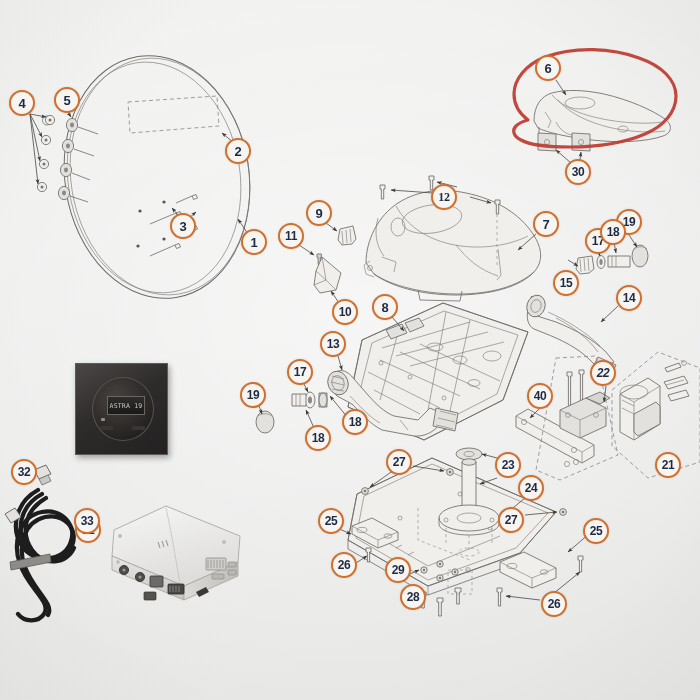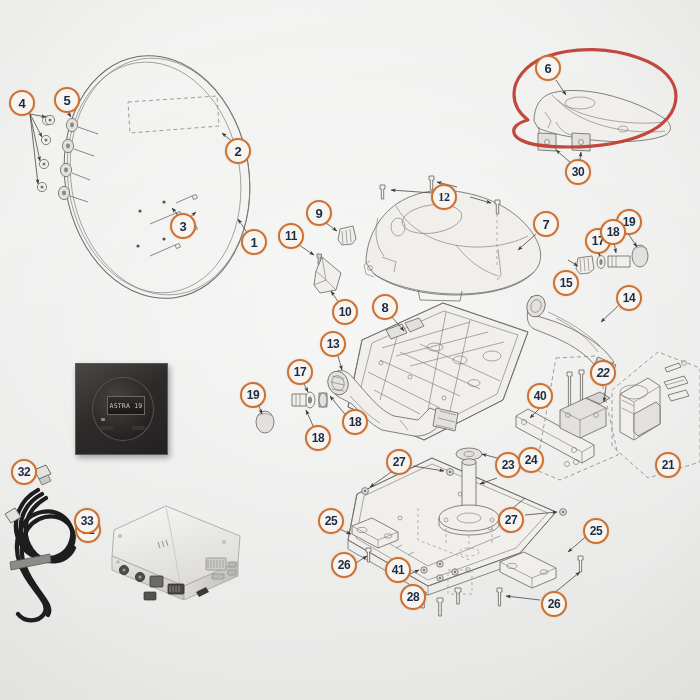--- a/index.html
+++ b/index.html
@@ -562,26 +562,26 @@
       <div class="callout wide" style="left: 629px; top: 298px;">14</div>
       <div class="callout wide" style="left: 566px; top: 250px; margin-top: 20px;">15</div>
       <div class="callout wide" style="left: 355px; top: 422px;">18</div>
       <div class="callout wide" style="left: 300px; top: 372px;">17</div>
       <div class="callout wide" style="left: 318px; top: 438px;">18</div>
       <div class="callout wide" style="left: 253px; top: 395px;">19</div>
       <div class="callout wide" style="left: 540px; top: 396px;">40</div>
       <div class="callout wide" style="left: 668px; top: 465px;">21</div>
       <div class="callout wide" style="left: 603px; top: 373px; font-style: italic;">22</div>
       <div class="callout wide" style="left: 508px; top: 465px;">23</div>
-      <div class="callout wide" style="left: 531px; top: 460px;">24</div>
+      <div class="callout wide" style="left: 531px; top: 488px;">24</div>
       <div class="callout wide" style="left: 331px; top: 521px;">25</div>
       <div class="callout wide" style="left: 344px; top: 565px;">26</div>
       <div class="callout wide" style="left: 399px; top: 462px;">27</div>
       <div class="callout wide" style="left: 392px; top: 597px; margin-left: 8px;">28</div>
-      <div class="callout wide" style="left: 398px; top: 570px;">41</div>
+      <div class="callout wide" style="left: 398px; top: 570px;">29</div>
       <div class="callout wide" style="left: 578px; top: 172px;">30</div>
       <div class="callout wide" style="left: 88px; top: 469px; margin-top: 48px;">31</div>
       <div class="callout wide" style="left: 24px; top: 472px;">32</div>
       <div class="callout wide" style="left: 87px; top: 521px;">33</div>
       <div class="callout wide" style="left: 629px; top: 222px;">19</div>
       <div class="callout wide" style="left: 598px; top: 241px;">17</div>
       <div class="callout wide" style="left: 613px; top: 232px;">18</div>
       <div class="callout wide" style="left: 596px; top: 531px;">25</div>
       <div class="callout wide" style="left: 554px; top: 604px;">26</div>
       <div class="callout wide" style="left: 511px; top: 520px;">27</div>

